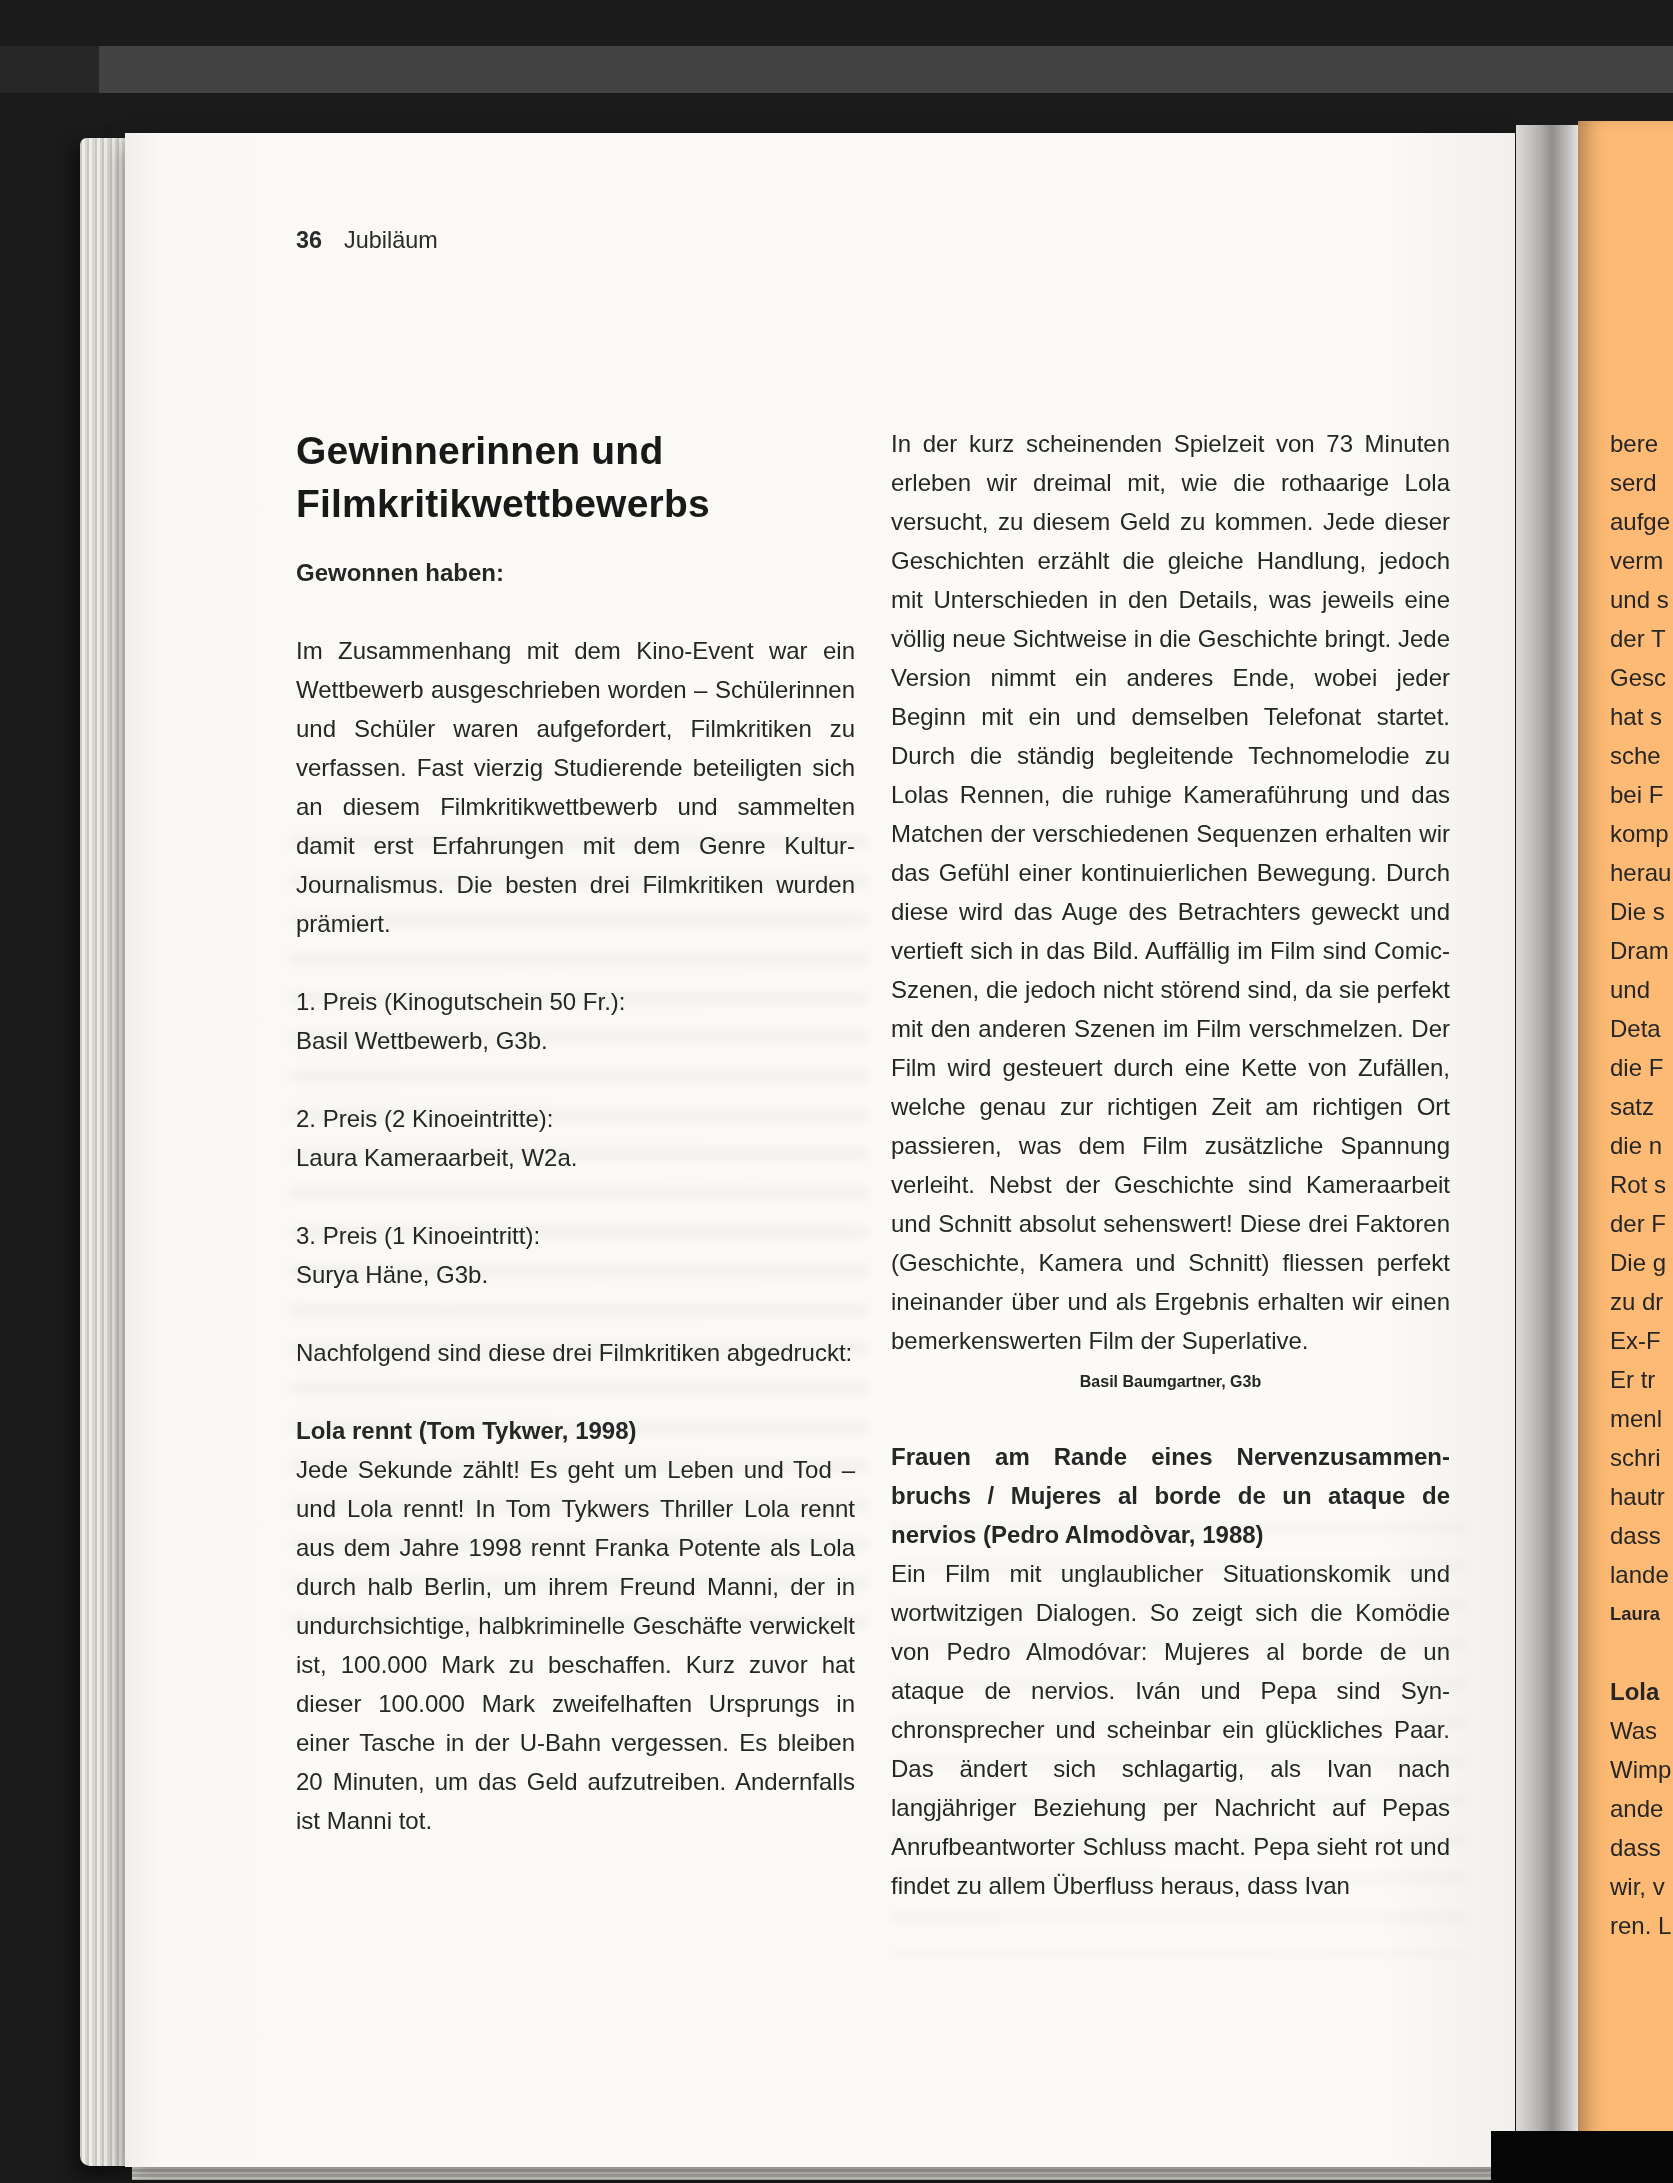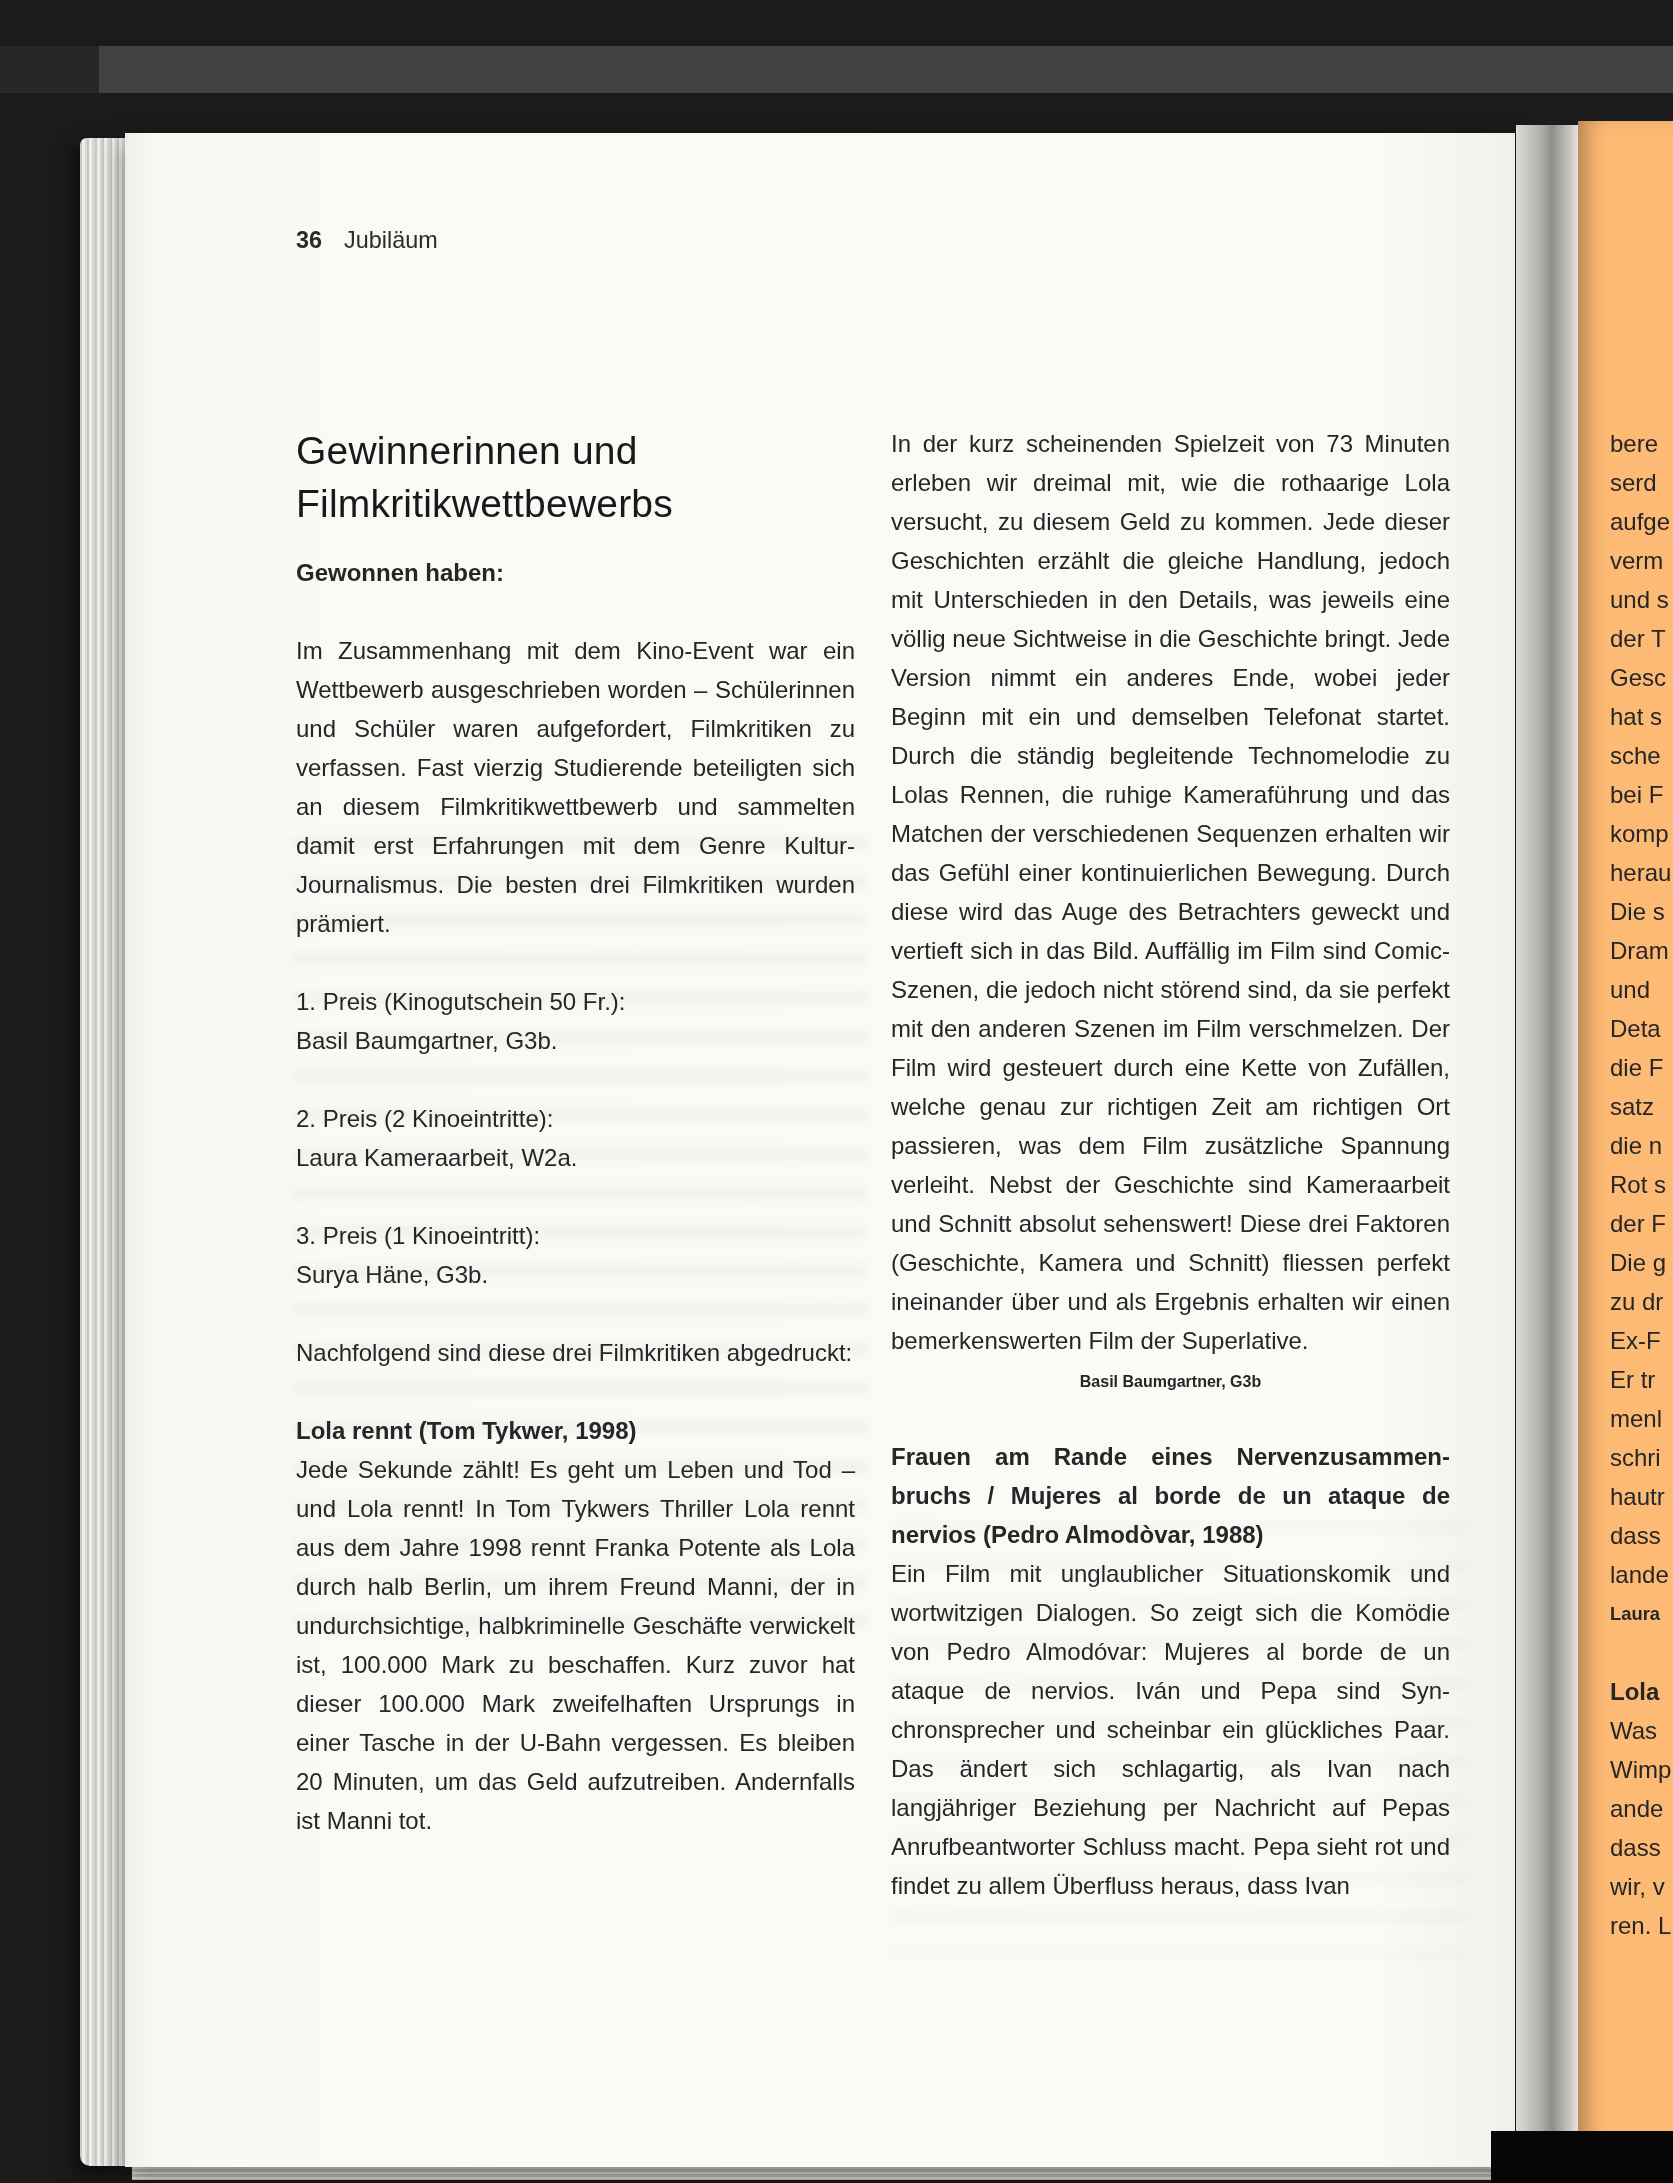--- a/index.html
+++ b/index.html
@@ -55,21 +55,21 @@
 
   
   .page-header { position:absolute; left:171px; top:94px; font-size:23.4px; color:#2b2b2b; }
   .page-num { font-weight:bold; margin-right:22px; }
 
   .col { position:absolute; top:291px; width:559px; }
   .col1 { left:171px; }
   .col2 { left:766px; }
 
   .article-title {
-    font-size:39px; font-weight:normal; line-height:53px; color:#191919;
+    font-size:39px; font-weight:bold; line-height:53px; color:#191919;
     letter-spacing:0.2px; margin-bottom:22.6px;
   }
   .title-line { display:block; }
 
   .body-text {
     font-size:24px; line-height:39px; color:#262626;
     text-align:justify; hyphens:manual;
   }
   .bold { font-weight:bold; }
   .sp-after { margin-bottom:39px; }
@@ -112,21 +112,21 @@
       </h1>
 
       <p class="body-text bold sp-after">Gewonnen haben:</p>
 
       <p class="body-text sp-after">Im Zusammenhang mit dem Kino-Event war ein Wettbewerb ausgeschrieben worden – Schüle­rinnen und Schüler waren aufgefordert, Filmkri­tiken zu verfassen. Fast vierzig Studierende be­teiligten sich an diesem Filmkritikwettbewerb und sammelten damit erst Erfahrungen mit dem Genre Kultur-Journalismus. Die besten drei Filmkritiken wurden prämiert.</p>
 
       <div>
 
           <div class="prize-block">
             <div class="body-text">1. Preis (Kinogutschein 50 Fr.):</div>
-            <div class="body-text">Basil Baumgartner, G3b.</div>
+            <div class="body-text">Basil Wettbewerb, G3b.</div>
           </div>
 
           <div class="prize-block">
             <div class="body-text">2. Preis (2 Kinoeintritte):</div>
             <div class="body-text">Laura Kameraarbeit, W2a.</div>
           </div>
 
           <div class="prize-block">
             <div class="body-text">3. Preis (1 Kinoeintritt):</div>
             <div class="body-text">Surya Häne, G3b.</div>

